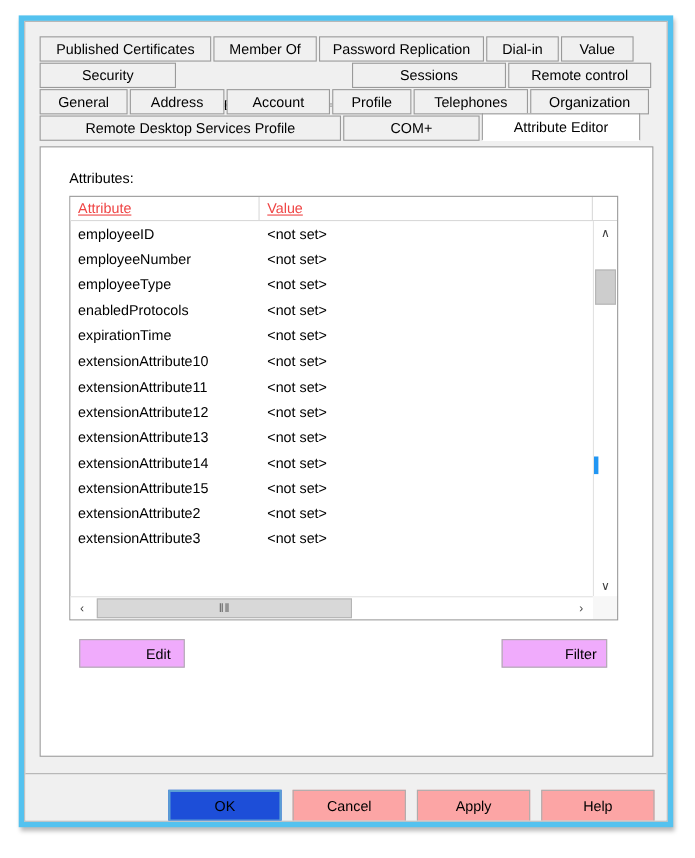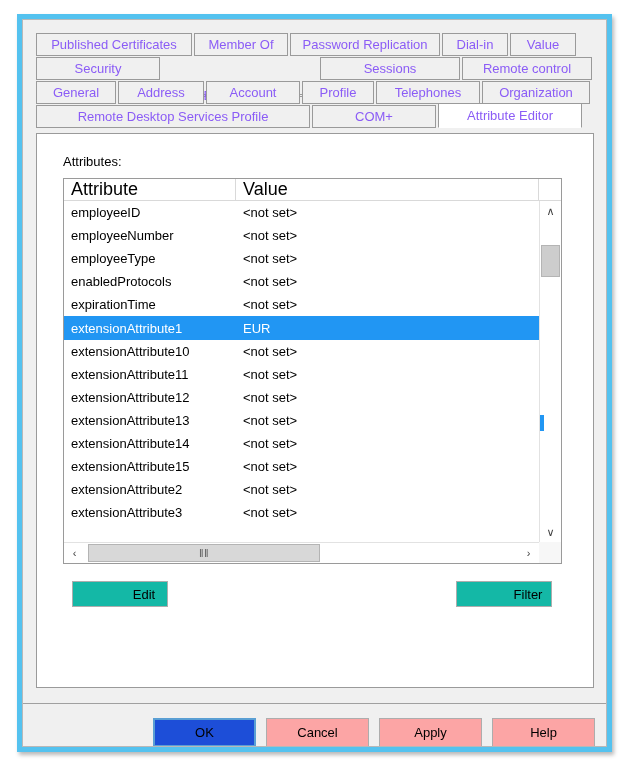--- a/index.html
+++ b/index.html
@@ -47,21 +47,21 @@
   .tab-row {
     display: flex;
     height: 23px;
     margin-bottom: 1px;
   }
   .tab {
     background: #f0f0f0;
     border: 1px solid #9a9a9a;
     box-sizing: border-box;
     font-size: 13px;
-    color: #8b5cf6;
+    color: #000000;
     display: flex;
     align-items: center;
     justify-content: center;
     margin-right: 2px;
     white-space: nowrap;
     cursor: default;
     line-height: 1;
     padding-bottom: 1px;
   }
   .tab:last-child { margin-right: 0; }
@@ -108,28 +108,29 @@
   }
 
   #list-header {
     display: flex;
     height: 22px;
     border-bottom: 1px solid #d9d9d9;
     background: #ffffff;
     box-sizing: border-box;
   }
   .hdr-cell {
-    font-size: 18px;
-    color: #000000;
+    font-size: 13px;
+    color: #ef4444;
     display: flex;
     align-items: center;
     padding-left: 7px;
     box-sizing: border-box;
     border-right: 1px solid #d9d9d9;
     height: 100%;
+    text-decoration: underline;
   }
   .hdr-attr  { width: 172px; }
   .hdr-value { width: 303px; }
   .hdr-spacer{ flex: 1; border-right: none; }
 
   #list-rows-clip {
     position: absolute;
     left: 0;
     top: 22px;
     right: 22px;
@@ -240,21 +241,21 @@
     position: absolute;
     right: 0;
     bottom: 0;
     width: 22px;
     height: 21px;
     background: #f7f7f7;
   }
 
   
   .btn {
-    background: #14b8a6;
+    background: #f0abfc;
     border: 1px solid #adadad;
     box-sizing: border-box;
     font-size: 13px;
     color: #000;
     display: flex;
     align-items: center;
     justify-content: center;
     cursor: default;
     line-height: 1;
     padding-left: 48px;
@@ -377,24 +378,20 @@
               <div class="cell-value">&lt;not set&gt;</div>
             </div>
             <div class="row">
               <div class="cell-attr">enabledProtocols</div>
               <div class="cell-value">&lt;not set&gt;</div>
             </div>
             <div class="row">
               <div class="cell-attr">expirationTime</div>
               <div class="cell-value">&lt;not set&gt;</div>
             </div>
-            <div class="row selected">
-              <div class="cell-attr">extensionAttribute1</div>
-              <div class="cell-value">EUR</div>
-            </div>
             <div class="row">
               <div class="cell-attr">extensionAttribute10</div>
               <div class="cell-value">&lt;not set&gt;</div>
             </div>
             <div class="row">
               <div class="cell-attr">extensionAttribute11</div>
               <div class="cell-value">&lt;not set&gt;</div>
             </div>
             <div class="row">
               <div class="cell-attr">extensionAttribute12</div>

